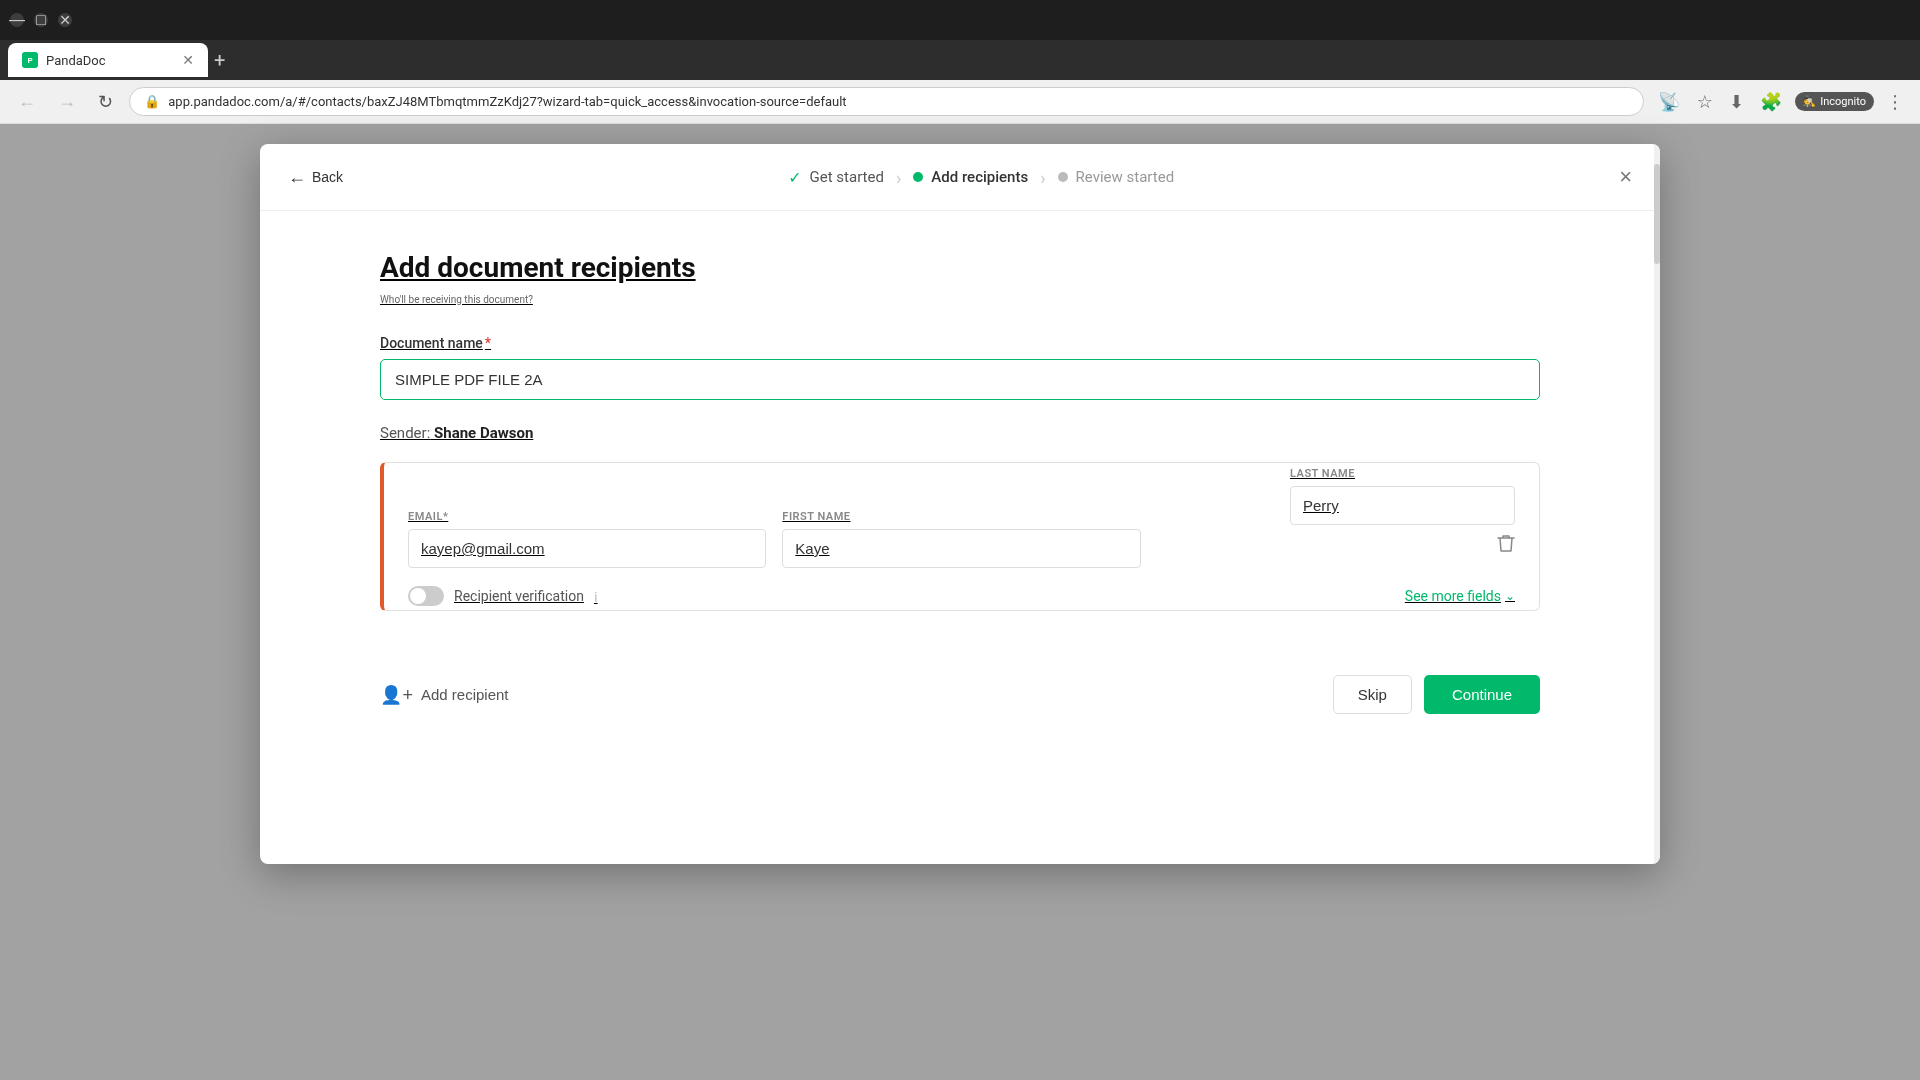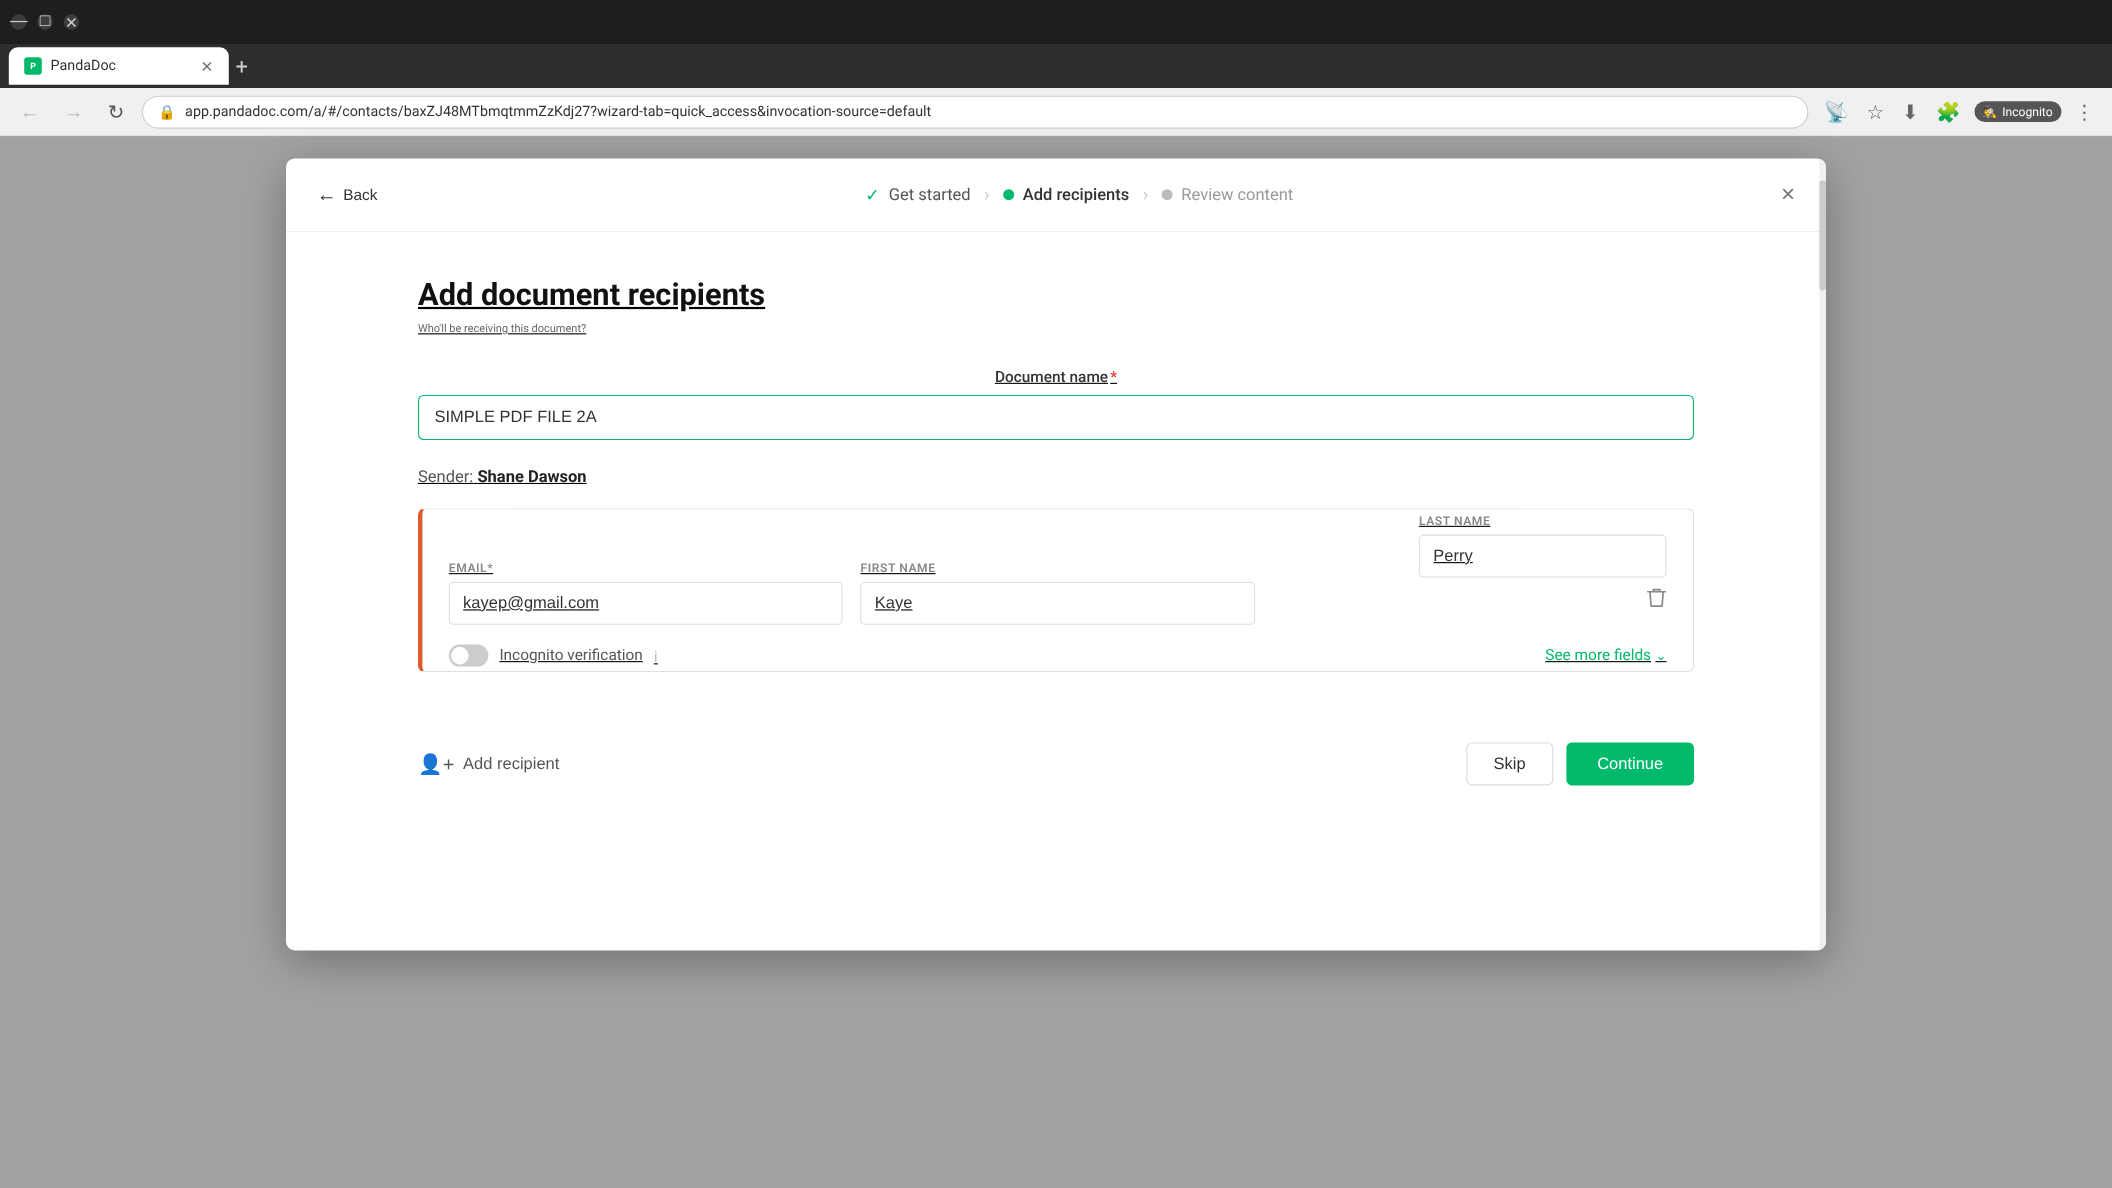--- a/index.html
+++ b/index.html
@@ -50,21 +50,21 @@
     .step-separator { color: #ccc; font-size: 18px; }
     .modal-close { background: none; border: none; font-size: 22px; color: #777; cursor: pointer; margin-left: auto; }
 
     
     .modal-body { padding: 40px 120px; text-decoration: underline; }
     .page-title { font-size: 28px; font-weight: 700; color: #111; margin-bottom: 10px; }
     .page-subtitle { font-size: 10px; color: #666; margin-bottom: 30px; }
 
     
     .form-section { margin-bottom: 24px; }
-    .field-label { font-size: 14px; color: #333; font-weight: 500; margin-bottom: 8px; text-align: center; }
+    .field-label { font-size: 14px; color: #333; font-weight: 500; margin-bottom: 8px; }
     .required-star { color: #e53935; margin-left: 2px; }
     .text-input { width: 100%; border: 1.5px solid #00b96b; border-radius: 5px; padding: 11px 14px; font-size: 15px; color: #333; outline: none; }
 
     .sender-line { font-size: 15px; color: #555; margin-bottom: 20px; }
     .sender-name { font-weight: 700; color: #222; }
 
     
     .recipient-card { border: 1px solid #e0e0e0; border-radius: 6px; padding: 4px 24px; position: relative; border-left: 4px solid #e05a2b; }
     .recipient-fields { display: grid; grid-template-columns: 1fr 1fr 1fr; gap: 16px; align-items: end; }
     .field-group { display: flex; flex-direction: column; gap: 6px; }
@@ -160,21 +160,21 @@
             <span class="step-separator">›</span>
 
             <div class="step">
               <span class="step-dot-active"></span>
               <span class="step-label-active">Add recipients</span>
             </div>
             <span class="step-separator">›</span>
 
             <div class="step">
               <span class="step-dot-inactive"></span>
-              <span class="step-label-inactive">Review content</span>
+              <span class="step-label-inactive">Review started</span>
             </div>
           </div>
 
           <button class="modal-close">×</button>
         </div>
 
         <div class="modal-body">
           <h1 class="page-title">Add document recipients</h1>
           <p class="page-subtitle">Who'll be receiving this document?</p>
 
@@ -214,21 +214,21 @@
                   </svg>
                 </button>
               </div>
             </div>
 
             <div class="recipient-footer">
               <div class="toggle-row">
                 <div class="toggle">
                   <div class="toggle-knob"></div>
                 </div>
-                <span class="toggle-label">Incognito verification</span>
+                <span class="toggle-label">Recipient verification</span>
                 <span class="info-icon">ℹ</span>
               </div>
               <a class="see-more-link">
                 <span>See more fields</span>
                 <span class="chevron-down">⌄</span>
               </a>
             </div>
           </div>
         </div>
 

